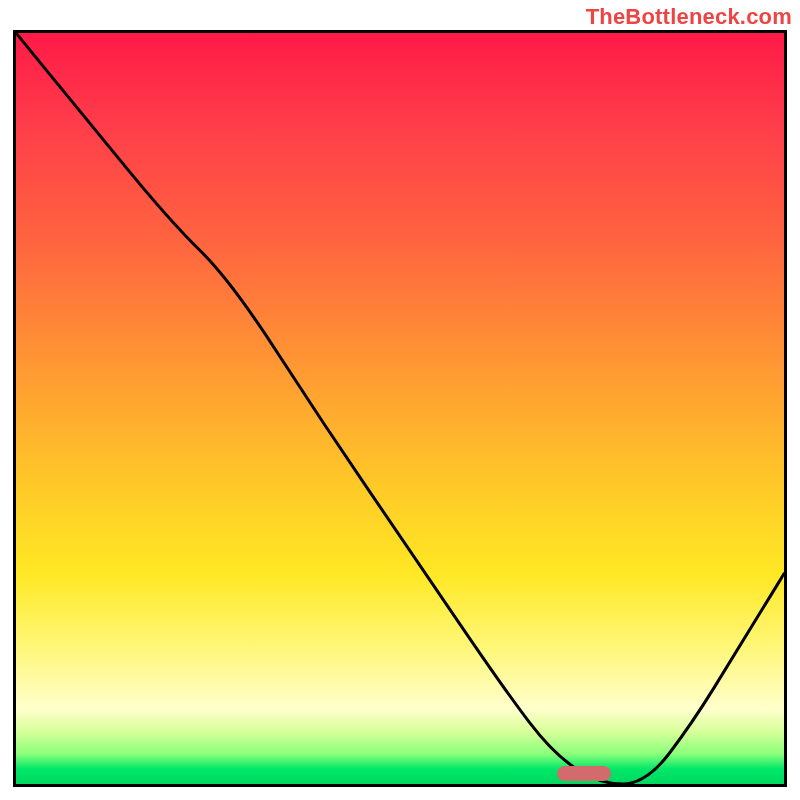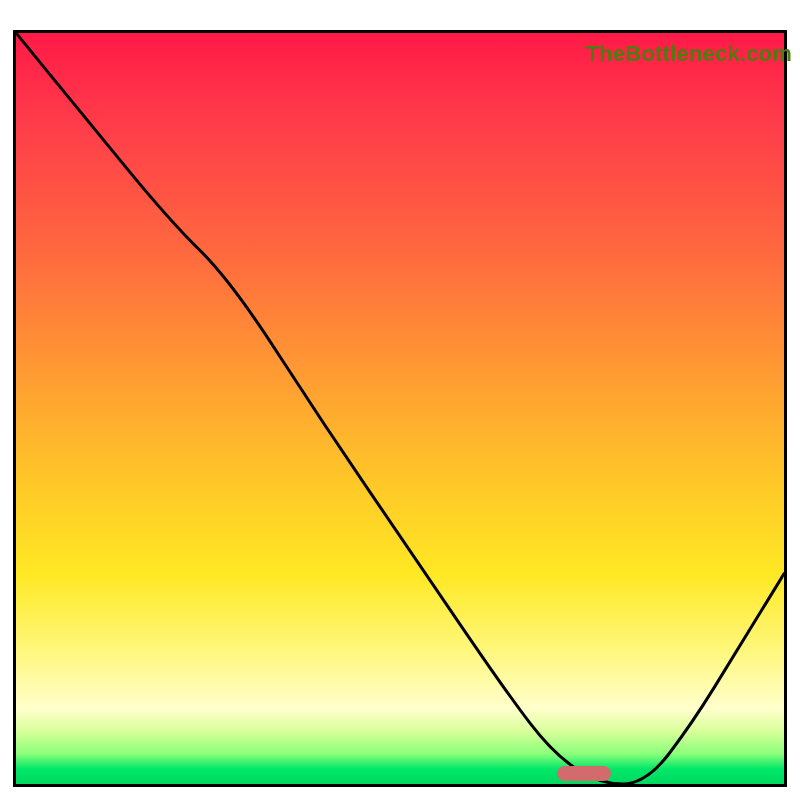--- a/index.html
+++ b/index.html
@@ -14,24 +14,23 @@
     position: relative;
     width: 800px;
     height: 800px;
   }
   .watermark {
     position: absolute;
     top: 4px;
     right: 8px;
     font-size: 22px;
     font-weight: bold;
-    color: #4d7c0f;
+    color: #ef4444;
     letter-spacing: 0.2px;
     z-index: 5;
-    margin-top: 37px;
   }
   .plot-outer {
     position: absolute;
     left: 13px;
     top: 30px;
     width: 774px;
     height: 757px;
     border: 3px solid #000000;
     box-sizing: border-box;
   }

